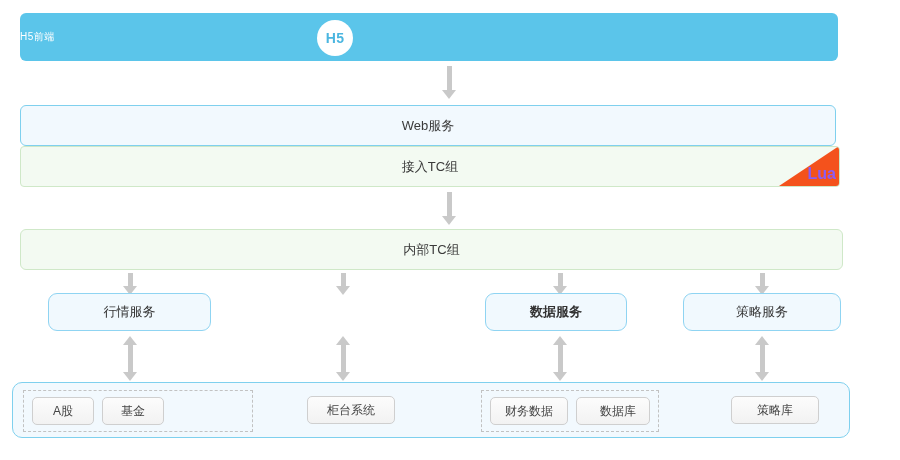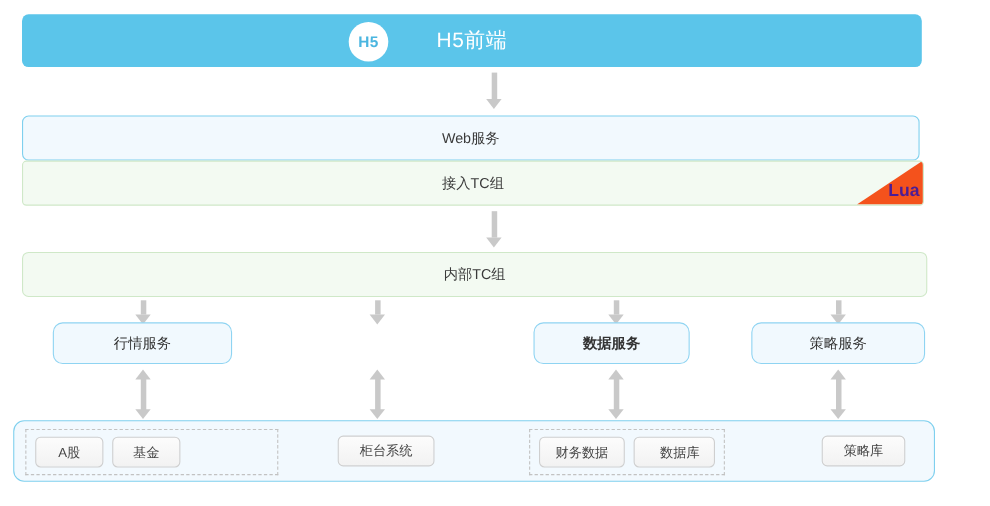--- a/index.html
+++ b/index.html
@@ -56,23 +56,23 @@
     font-weight: bold;
     display: flex;
     align-items: center;
     justify-content: center;
     letter-spacing: 0.3px;
   }
   .banner-title {
     position: absolute;
     left: 0;
     right: 0;
-    text-align: center;
+    text-align: left;
     color: #ffffff;
-    font-size: 19px;
+    font-size: 10px;
     letter-spacing: 0.5px;
   }
 
   
   .bar {
     position: absolute;
     display: flex;
     align-items: center;
     justify-content: center;
     font-size: 13px;
@@ -122,21 +122,21 @@
     bottom: 0;
     width: 0;
     height: 0;
     border-left: 60px solid transparent;
     border-bottom: 40px solid #F4521C;
   }
   .lua-text {
     position: absolute;
     right: 3px;
     bottom: 4px;
-    color: #4c1d95;
+    color: #8b5cf6;
     font-size: 16px;
     font-weight: bold;
     line-height: 1;
   }
 
   
   .arrow-down {
     position: absolute;
     width: 14px;
   }
@@ -342,20 +342,20 @@
     <div class="dashed-group" style="left:468px; width:178px;">
       <div class="chip" style="left:8px; top:6px; width:78px;">
         <span>财务数据</span>
       </div>
       <div class="chip" style="left:94px; top:6px; width:74px;padding-left:10px;">
         <span>数据库</span>
       </div>
     </div>
 
     <div style="position:absolute; left:718px; top:7px; width:80px; height:42px;">
-      <div class="chip" style="left:16px; top:6px; width:76px;">
+      <div class="chip" style="left:0px; top:6px; width:88px;">
         <span>策略库</span>
       </div>
     </div>
 
   </div>
 
 </div>
 
 </body></html>

